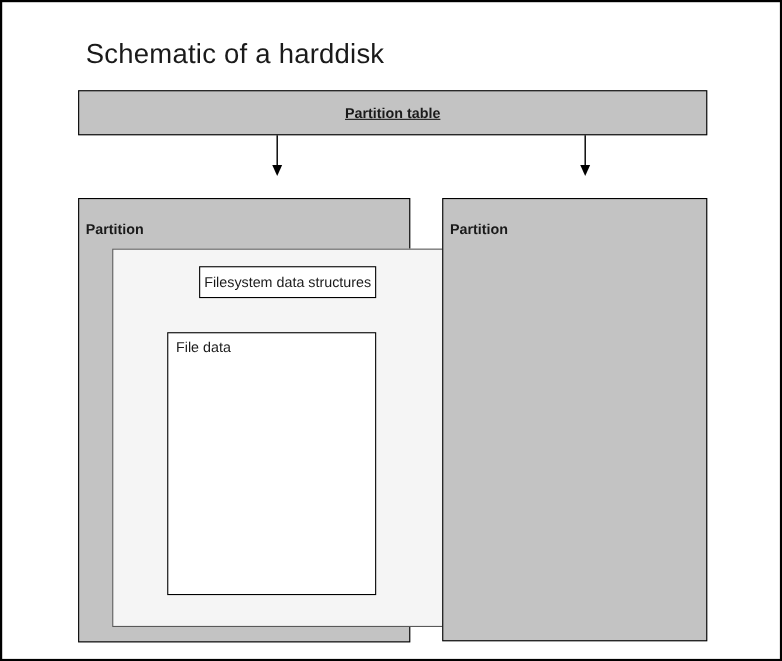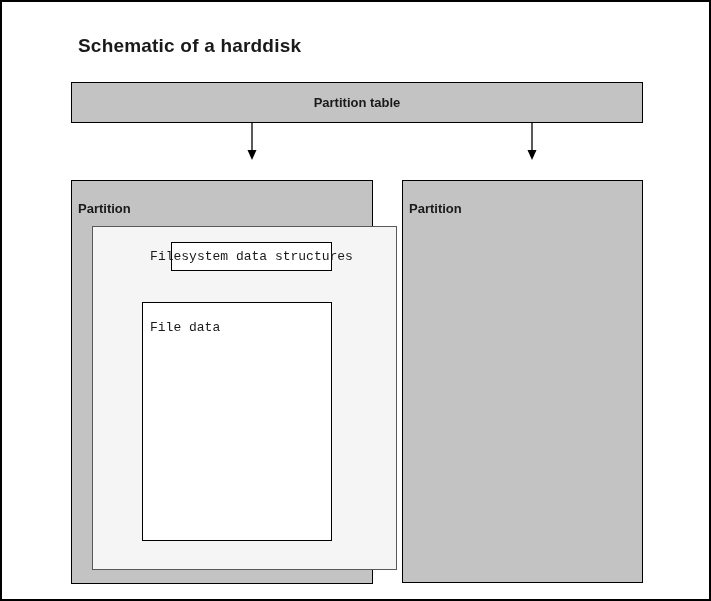--- a/index.html
+++ b/index.html
@@ -18,50 +18,50 @@
   body{font-family:"Liberation Sans","DejaVu Sans",sans-serif;color:var(--text);}
   .canvas{
     position:relative;
     width:711px;height:601px;
     background:var(--canvas-bg);
     border:2px solid var(--frame-border);
     overflow:hidden;
   }
   .title{
     position:absolute;left:76px;top:33px;
-    font-size:19px;font-weight:700;letter-spacing:.2px;
+    font-size:25px;font-weight:400;letter-spacing:.2px;
     color:var(--text);white-space:nowrap;
   }
   .ptable{
     position:absolute;left:69px;top:80px;width:572px;height:41px;
     background:var(--box-fill);border:1.5px solid var(--box-border);
-    display:flex;align-items:center;justify-content:center;
+    display:flex;align-items:center;justify-content:center;text-decoration:underline;
   }
   .bold-label{font-size:13px;font-weight:700;color:var(--text);white-space:nowrap;}
   .partition{
     position:absolute;top:157px;
     background:var(--box-fill);border:1.5px solid var(--box-border);margin-top:21px;
   }
   .partition.left{left:69px;width:302px;height:404px;}
   .partition.right{left:400px;width:241px;height:403px;}
   .partition-label{position:absolute;left:6px;top:20px;}
   .inner-area{
-    position:absolute;left:20px;top:45px;width:305px;height:344px;
-    background:var(--inner-fill);border:1px solid var(--inner-border);font-family:Liberation Mono, monospace;
+    position:absolute;left:30px;top:45px;width:305px;height:344px;
+    background:var(--inner-fill);border:1px solid var(--inner-border);
   }
   .fs-box{
     position:absolute;left:78px;top:15px;width:161px;height:29px;
     background:var(--leaf-fill);border:1.5px solid var(--box-border);
     display:flex;align-items:center;justify-content:center;
     font-size:13px;white-space:nowrap;
   }
   .file-box{
     position:absolute;left:49px;top:75px;width:190px;height:239px;
     background:var(--leaf-fill);border:1.5px solid var(--box-border);
-    padding:17px 7px;font-size:13px;
+    padding:5px 7px;font-size:13px;
   }
   .arrows{
     position:absolute;left:0;top:0;width:711px;height:601px;
     pointer-events:none;
   }
   .arrows line{stroke:var(--arrow);stroke-width:1.3;}
   .arrows polygon{fill:var(--arrow);}
 </style>
 </head>
 <body>

